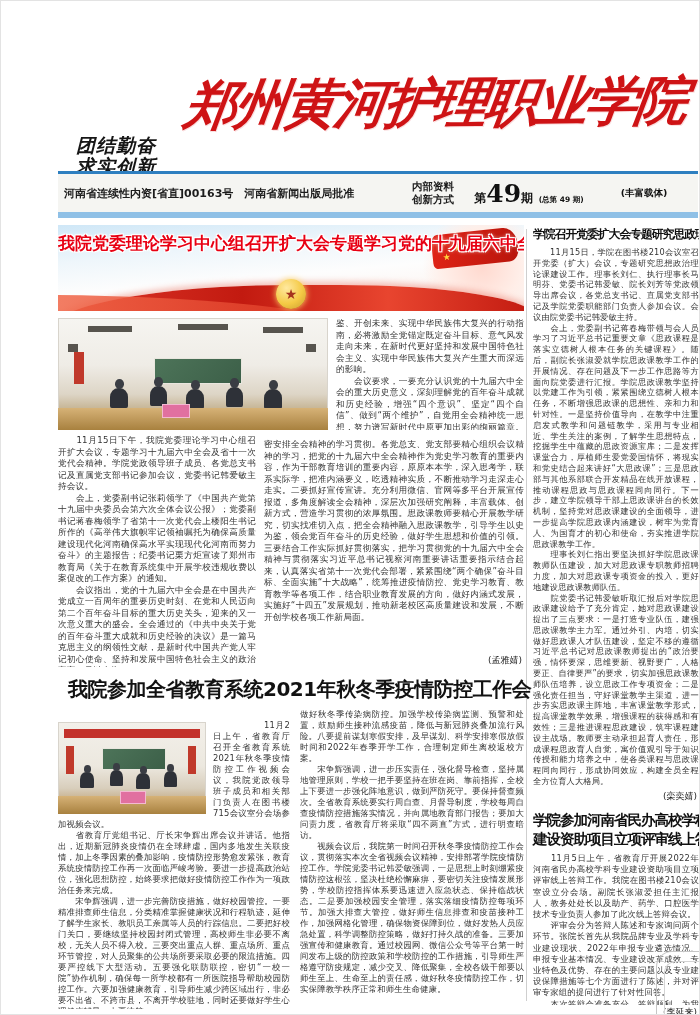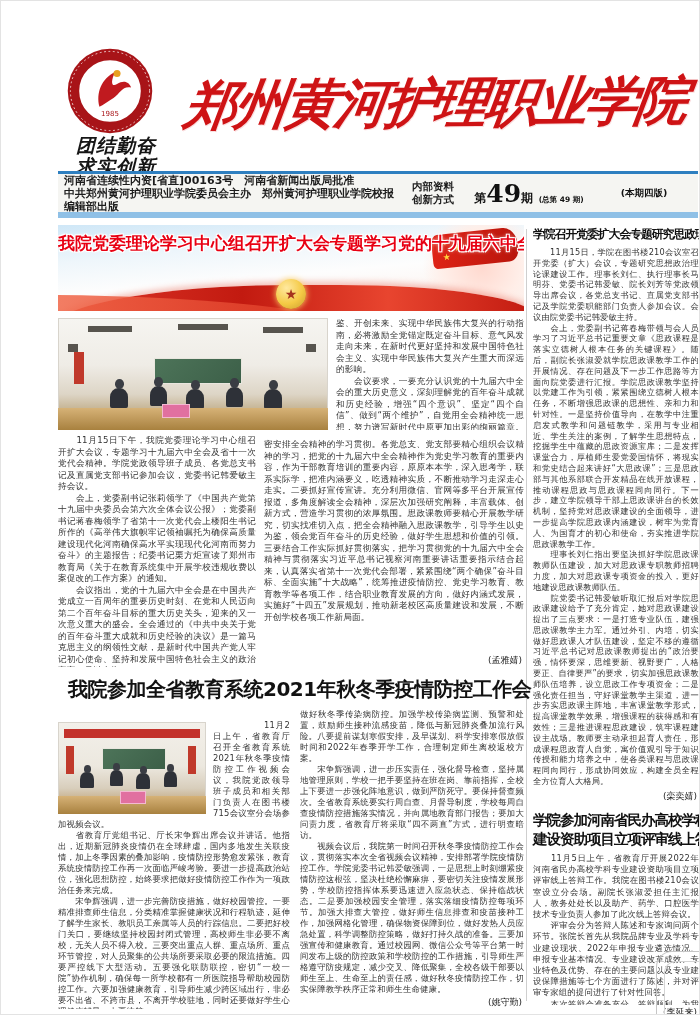--- a/index.html
+++ b/index.html
@@ -101,52 +101,41 @@
           border-left:1px solid #c6c6c6;border-top:1px solid #c6c6c6;border-top-left-radius:16px;}
   .corner .inner{position:absolute;right:0;bottom:0;width:34px;height:52px;
           border-left:1px solid #d4d4d4;border-top:1px solid #d4d4d4;border-top-left-radius:12px;}
 </style>
 </head>
 <body>
 
 <div class="page">
 
   <div class="header">
-    <div class="emblem">
-      <svg viewBox="0 0 100 100" width="92" height="88">
-        <circle cx="50" cy="50" r="48" fill="#a81418"></circle>
-        <circle cx="50" cy="50" r="45" fill="none" stroke="#f7e9e9" stroke-width="1" stroke-dasharray="2,3"></circle>
-        <circle cx="50" cy="50" r="36" fill="#ffffff" stroke="#a81418" stroke-width="2"></circle>
-        <path d="M38,68 C34,52 40,36 56,28 C50,40 52,46 58,42 C66,37 72,40 74,46 C64,44 62,52 54,58 C48,62 42,66 38,68 Z" fill="#c01a1f"></path>
-        <circle cx="58" cy="30" r="4" fill="#e8a021"></circle>
-        <text x="50" y="78" text-anchor="middle" font-size="8" fill="#a81418">1985</text>
-      </svg>
-    </div>
     <div class="motto">
       <div>团结勤奋</div>
       <div>求实创新</div>
     </div>
     <div class="masthead-title">郑州黄河护理职业学院</div>
   </div>
 
   <div class="infobar">
     <div class="approval">
       <div>河南省连续性内资[省直]00163号　河南省新闻出版局批准</div>
-      <div>中共郑州黄河护理职业学院委员会主办　郑州黄河护理职业学院校报编辑部出版</div>
     </div>
     <div class="exchange">
       <div>内部资料</div>
       <div>创新方式</div>
     </div>
     <div class="issue">
       <span class="small">第</span><span class="big">49</span><span class="small">期</span>
       <span class="tiny">(总第 49 期)</span>
     </div>
     <div class="dateblock">
-      <div class="d2">(本期四版)</div>
+      <div class="d2">(丰富载体)</div>
     </div>
   </div>
 
   <div class="v-divider"></div>
 
   <div class="left-region">
 
     <div class="banner">
       <div class="sun"></div>
       <div class="banner-headline">我院党委理论学习中心组召开扩大会专题学习党的十九届六中全会精神</div>
@@ -208,21 +197,20 @@
             <div class="ph-sign" style="left:62px;bottom:10px;width:24px;height:11px;"></div>
           </div><span>　　11月2日上午，省教育厅召开全省教育系统2021年秋冬季疫情防控工作视频会议，我院党政领导班子成员和相关部门负责人在图书楼715会议室分会场参加视频会议。
 　　省教育厅党组书记、厅长宋争辉出席会议并讲话。他指出，近期新冠肺炎疫情仍在全球肆虐，国内多地发生关联疫情，加上冬季因素的叠加影响，疫情防控形势愈发紧张，教育系统疫情防控工作再一次面临严峻考验。要进一步提高政治站位，强化思想防控，始终要求把做好疫情防控工作作为一项政治任务来完成。
 　　宋争辉强调，进一步完善防疫措施，做好校园管控。一要精准排查师生信息，分类精准掌握健康状况和行程轨迹，延伸了解学生家长、教职员工亲属等人员的行踪信息。二要把好校门关口，要继续坚持校园封闭式管理，高校师生非必要不离校，无关人员不得入校。三要突出重点人群、重点场所、重点环节管控，对人员聚集的公共场所要采取必要的限流措施。四要严控线下大型活动。五要强化联防联控，密切“一校一院”协作机制，确保每一所学校都有一所医院指导帮助校园防控工作。六要加强健康教育，引导师生减少跨区域出行，非必要不出省、不跨市县，不离开学校驻地，同时还要做好学生心理健康辅导。七要统筹</span>
         </div>
       </div>
       <div class="a3col2">
         <div class="txt">做好秋冬季传染病防控。加强学校传染病监测、预警和处置，鼓励师生接种流感疫苗，降低与新冠肺炎叠加流行风险。八要提前谋划寒假安排，及早谋划、科学安排寒假放假时间和2022年春季开学工作，合理制定师生离校返校方案。
 　　宋争辉强调，进一步压实责任，强化督导检查，坚持属地管理原则，学校一把手要坚持在班在岗、靠前指挥，全校上下要进一步强化阵地意识，做到严防死守。要保持督查频次。全省教育系统要实行周自查、月督导制度，学校每周自查疫情防控措施落实情况，并向属地教育部门报告；要加大问责力度，省教育厅将采取“四不两直”方式，进行明查暗访。
 　　视频会议后，我院第一时间召开秋冬季疫情防控工作会议，贯彻落实本次全省视频会议精神，安排部署学院疫情防控工作。学院党委书记韩爱敏强调，一是思想上时刻绷紧疫情防控这根弦，坚决杜绝松懈麻痹，要密切关注疫情发展形势，学校防控指挥体系要迅速进入应急状态、保持临战状态。二是要加强校园安全管理，落实落细疫情防控每项环节。加强大排查大管控，做好师生信息排查和疫苗接种工作，加强网格化管理，确保物资保障到位，做好发热人员应急处置，科学调整防控策略，做好打持久战的准备。三要加强宣传和健康教育。通过校园网、微信公众号等平台第一时间发布上级的防控政策和学校防控的工作措施，引导师生严格遵守防疫规定，减少交叉、降低聚集，全校各级干部要以师生至上、生命至上的责任感，做好秋冬疫情防控工作，切实保障教学秩序正常和师生生命健康。</div>
-        <div class="sig">(姚守勤)</div>
       </div>
     </div>
   </div>
 
   <div class="right-col">
     <div class="h-a2">学院召开党委扩大会专题研究思政理论课建设</div>
     <div class="txt a2body">　　11月15日，学院在图书楼210会议室召开党委（扩大）会议，专题研究思想政治理论课建设工作。理事长刘仁、执行理事长马明芬、党委书记韩爱敏、院长刘芳等党政领导出席会议，各党总支书记、直属党支部书记及学院党委职能部门负责人参加会议。会议由院党委书记韩爱敏主持。
 　　会上，党委副书记蒋春梅带领与会人员学习了习近平总书记重要文章《思政课程是落实立德树人根本任务的关键课程》。随后，副院长张淑爱就学院思政课教学工作的开展情况、存在问题及下一步工作思路等方面向院党委进行汇报。学院思政课教学坚持以党建工作为引领，紧紧围绕立德树人根本任务，不断增强思政课的思想性、亲和力和针对性。一是坚持价值导向，在教学中注重启发式教学和问题链教学，采用与专业相近、学生关注的案例，了解学生思想特点，挖掘学生中蕴藏的思政资源宝库；二是发挥课堂合力，厚植师生爱党爱国情怀，将现实和党史结合起来讲好“大思政课”；三是思政部与其他系部联合开发精品在线开放课程，推动课程思政与思政课程同向同行。下一步，建立学院领导干部上思政课讲台的长效机制，坚持党对思政课建设的全面领导，进一步提高学院思政课内涵建设，树牢为党育人、为国育才的初心和使命，夯实推进学院思政课教学工作。
 　　理事长刘仁指出要坚决抓好学院思政课教师队伍建设，加大对思政课专职教师招聘力度，加大对思政课专项资金的投入，更好地建设思政课教师队伍。
 　　院党委书记韩爱敏听取汇报后对学院思政课建设给予了充分肯定，她对思政课建设提出了三点要求：一是打造专业队伍，建强思政课教学主力军。通过外引、内培，切实做好思政课人才队伍建设，坚定不移的遵循习近平总书记对思政课教师提出的“政治要强，情怀要深，思维要新、视野要广，人格要正、自律要严”的要求，切实加强思政课教师队伍培养，设立思政工作专项资金；二是强化责任担当，守好课堂教学主渠道，进一步夯实思政课主阵地，丰富课堂教学形式，提高课堂教学效果，增强课程的获得感和有效性；三是推进课程思政建设，筑牢课程建设主战场。教师要主动承担起育人责任，形成课程思政育人自觉，寓价值观引导于知识传授和能力培养之中，使各类课程与思政课程同向同行，形成协同效应，构建全员全程全方位育人大格局。</div>

